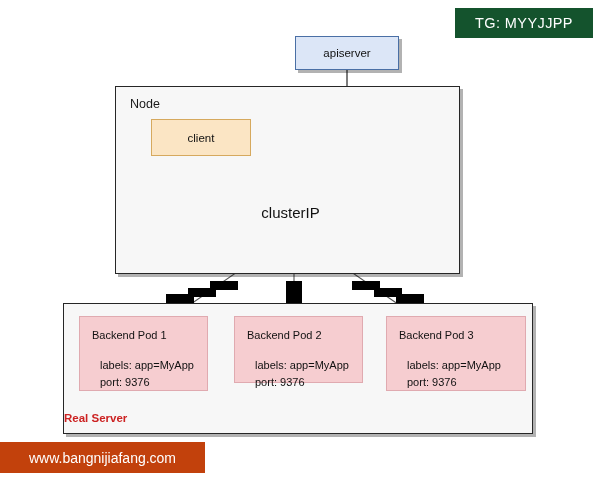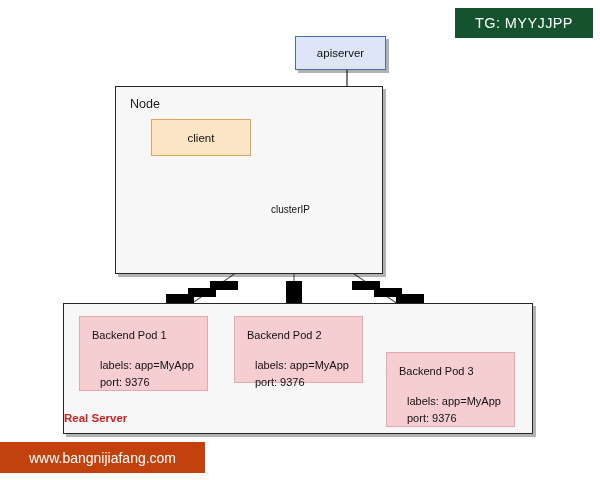--- a/index.html
+++ b/index.html
@@ -31,21 +31,21 @@
     box-sizing: border-box;
     z-index: 3;
   }
   .shadowed {
     box-shadow: 3px 3px 0 0 rgba(0,0,0,0.30);
   }
 
   
   #node-container {
     left: 115px; top: 86px;
-    width: 268px; height: 188px;
+    width: 345px; height: 188px;
     background: #f7f7f7;
     border: 1.5px solid #262626;
   }
   #node-label {
     position: absolute;
     left: 14px; top: 10px;
     font-size: 12.5px;
     color: #1a1a1a;
   }
 
@@ -61,21 +61,21 @@
     left: 0; right: 0;
     bottom: 9px;
     font-size: 11.5px;
     font-weight: bold;
     color: #cc2222;
   }
 
   
   #apiserver-box {
     left: 295px; top: 36px;
-    width: 91px; height: 34px;
+    width: 104px; height: 34px;
     background: #dce6f7;
     border: 1.3px solid #4a6fa5;
     display: flex; align-items: center; justify-content: center;
     font-size: 11.5px;
     color: #111;
   }
 
   
   #client-box {
     left: 151px; top: 119px;
@@ -98,42 +98,42 @@
     color: #111;
   }
   #cloud-text {
     position: absolute;
     left: 228px; top: 203px;
     width: 125px;
     text-align: center;
     z-index: 4;
     line-height: 1.35;
   }
-  #cloud-text .l1 { font-size: 10px; color: #111; display: block; }
+  #cloud-text .l1 { font-size: 15px; color: #111; display: block; }
   #cloud-text .l2 { font-size: 11.5px; color: #111; display: block; }
   #cloud-text .l2 .vs { color: #d42020; font-weight: bold; }
 
   
   .pod-box {
     position: absolute;
     box-sizing: border-box;
     background: #f6cdd0;
     border: 1.2px solid #e0aab0;
     z-index: 4;
     padding: 13px 0 0 12px;
     font-size: 10.5px;
     color: #111;
     line-height: 1.0;
   }
   .pod-title { display: block; font-size: 11px; margin-bottom: 19px; }
   .pod-line  { display: block; font-size: 11px; margin-bottom: 6px; padding-left: 8px; }
 
   #pod-1 { left: 79px;  top: 316px; width: 129px; height: 75px; }
   #pod-2 { left: 234px; top: 316px; width: 129px; height: 67px; }
-  #pod-3 { left: 386px; top: 316px; width: 129px; height: 75px; margin-top: 36px; }
+  #pod-3 { left: 386px; top: 316px; width: 140px; height: 75px; }
 
   
   #tg-badge {
     position: absolute;
     left: 455px; top: 8px;
     width: 138px; height: 30px;
     background: #14532d;
     color: #ffffff;
     display: flex; align-items: center; justify-content: center;
     font-size: 14.5px;

